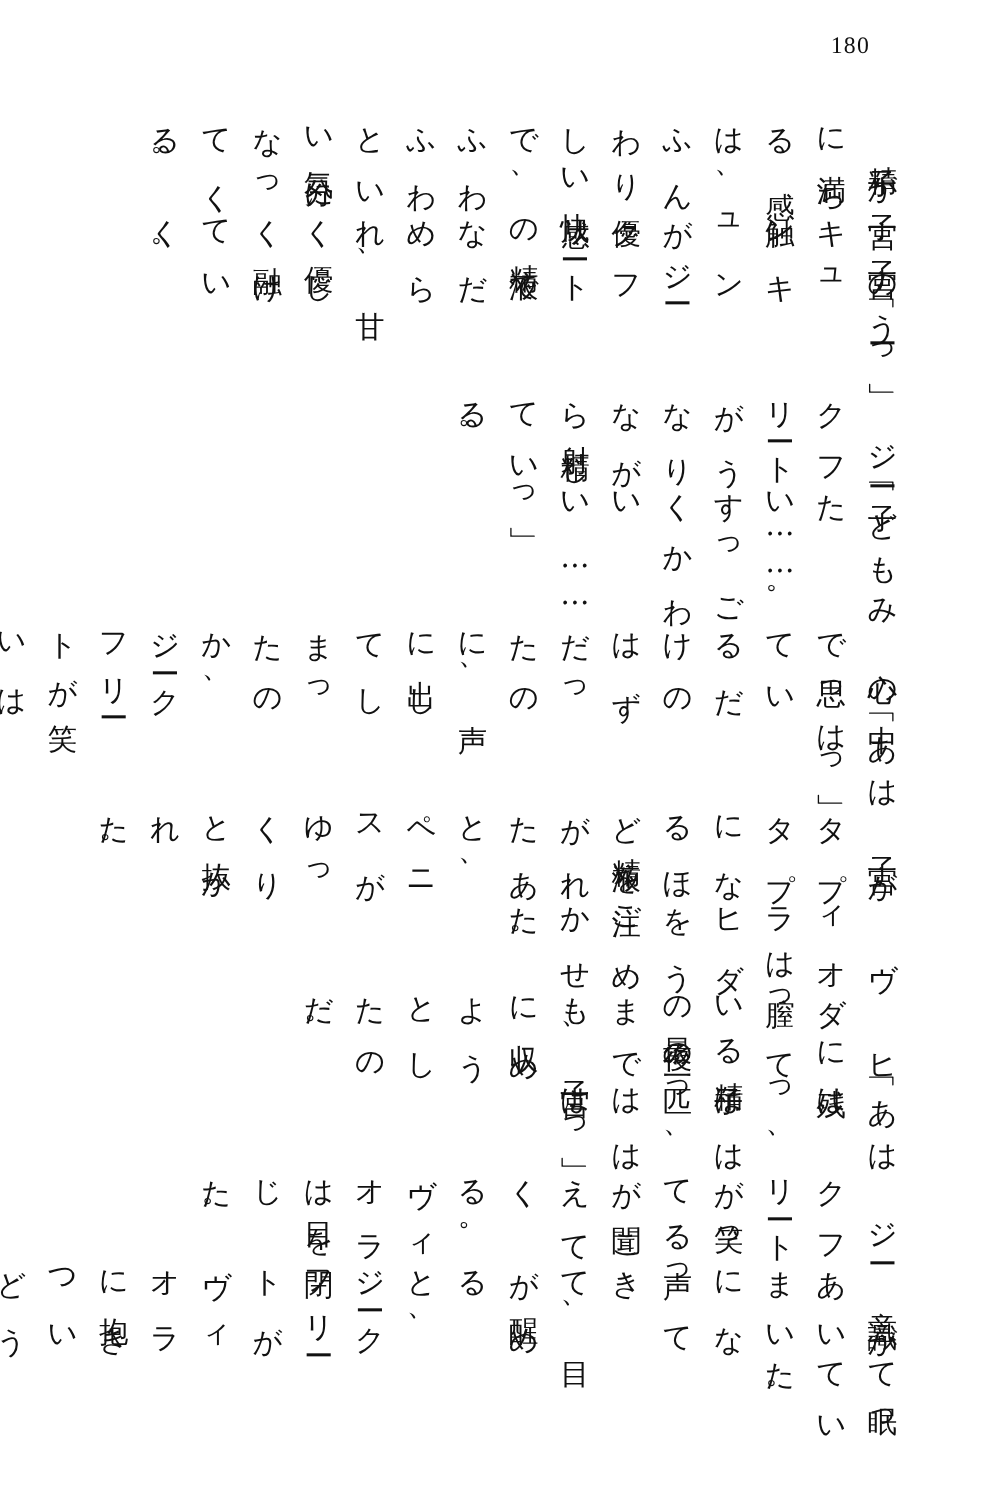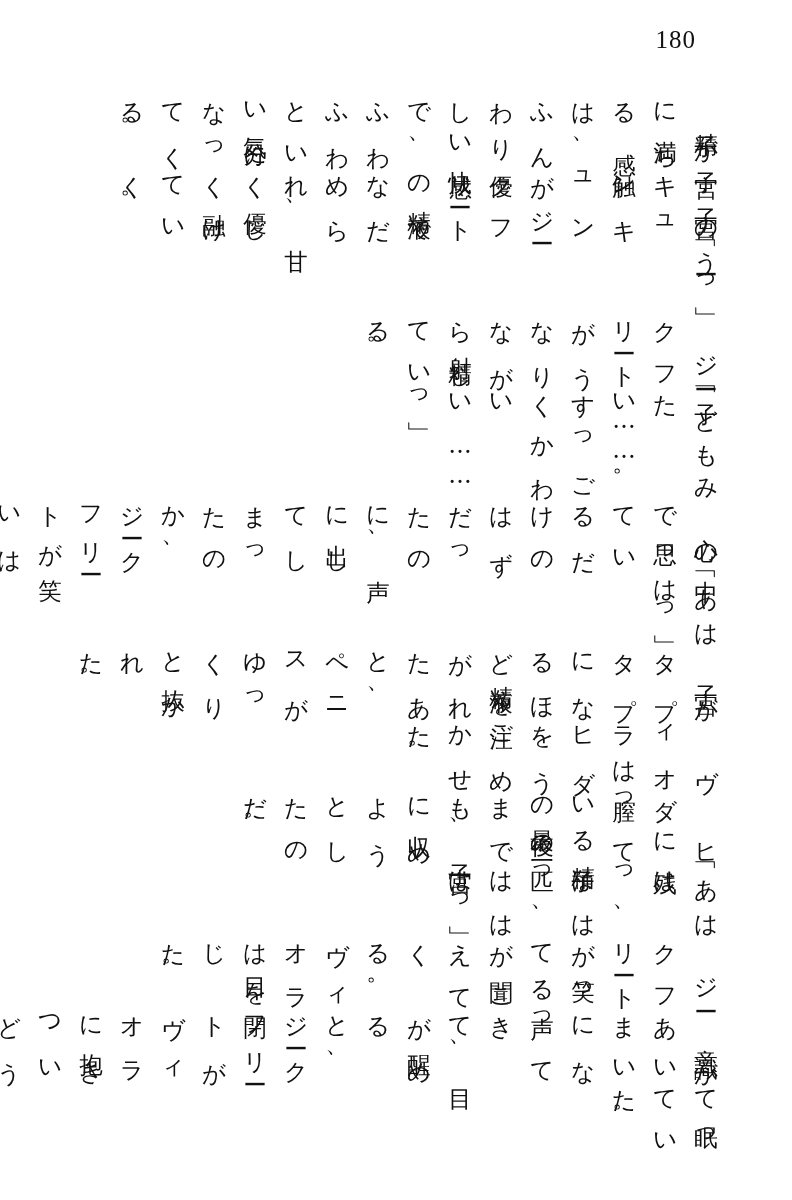--- a/index.html
+++ b/index.html
@@ -13,21 +13,21 @@
     height: 1200px;
     background: #ffffff;
     overflow: hidden;
     font-family: "Liberation Serif", "DejaVu Serif", serif;
     color: #111111;
   }
   .page-number {
     position: absolute;
     top: 26px;
     right: 96px;
-    font-size: 25px;
+    font-size: 19px;
     letter-spacing: 1px;
     color: #111111;
     font-family: "Liberation Serif", "DejaVu Serif", serif;
   }
   .body-text {
     position: absolute;
     top: 86px;
     right: 66px;
     left: 64px;
     height: 1060px;

